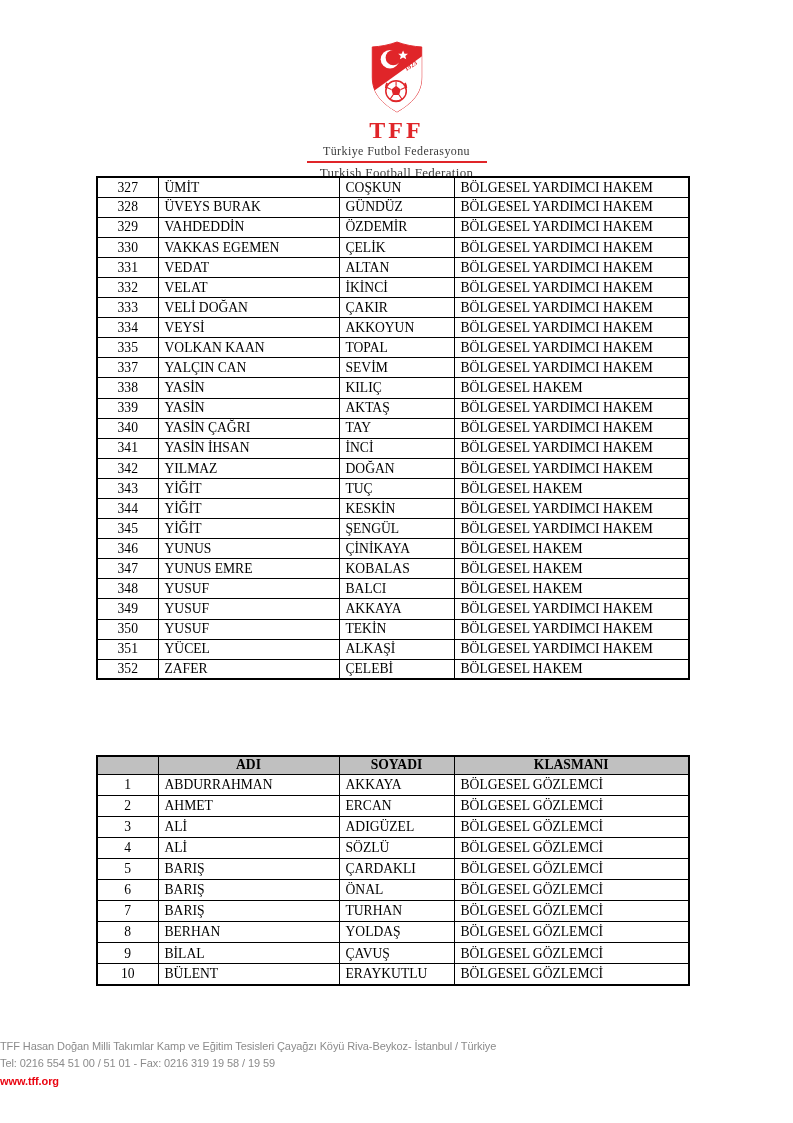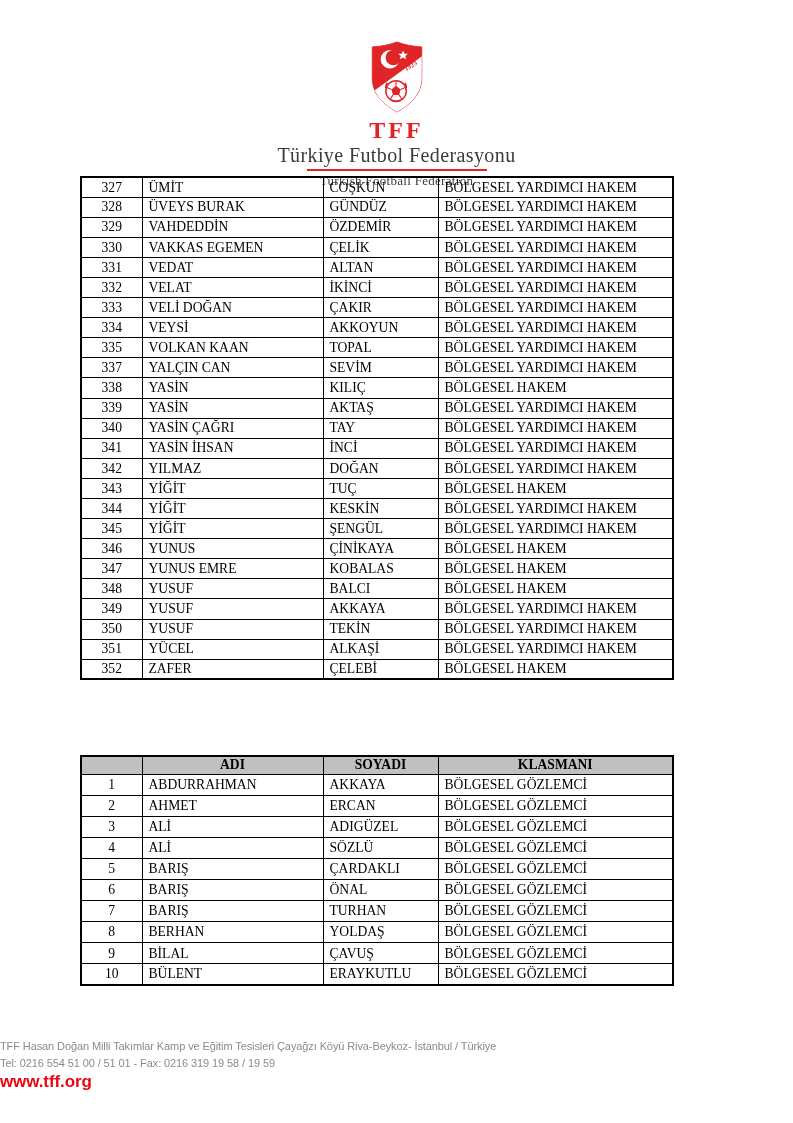--- a/index.html
+++ b/index.html
@@ -32,41 +32,41 @@
     color:var(--brand-red);
     font-weight:bold;
     font-size:24px;
     letter-spacing:3px;
     line-height:1.0;
     font-family:"Liberation Serif",serif;
   }
   .name-tr{
     margin-top:3px;
     color:var(--title-ink);
-    font-size:20px;
+    font-size:12px;
     letter-spacing:0.4px;
     line-height:1.05;
   }
   .red-divider{
     width:180px;height:2px;
     background:var(--brand-red);
     margin:3px auto 2px auto;
   }
   .name-en{
     color:var(--title-ink);
     font-size:13px;
     letter-spacing:0.3px;
   }
 
   
   table.doc{
     position:absolute;
     border-collapse:collapse;
     table-layout:fixed;
-    width:592px;left:80px;
+    width:592px;left:96px;
     font-size:13.6px;
     color:var(--ink);
   }
   table.doc td,table.doc th{
     border:1px solid #000;
     overflow:hidden;
     white-space:nowrap;
     vertical-align:middle;
     line-height:1.0;
   }
@@ -88,21 +88,21 @@
     font-size:11px;
     line-height:17px;
     letter-spacing:-0.1px;
   }
   .footer .site{
     display:inline-block;
     margin-top:1px;
     color:var(--link-red);
     font-weight:bold;
     text-decoration:none;
-    font-size:17px;
+    font-size:11px;
   }
 </style>
 </head>
 <body>
 
 <div class="page">
 
   <div class="logo-block">
     <svg class="crest" viewBox="0 0 60 80" aria-hidden="true">
       <defs>

